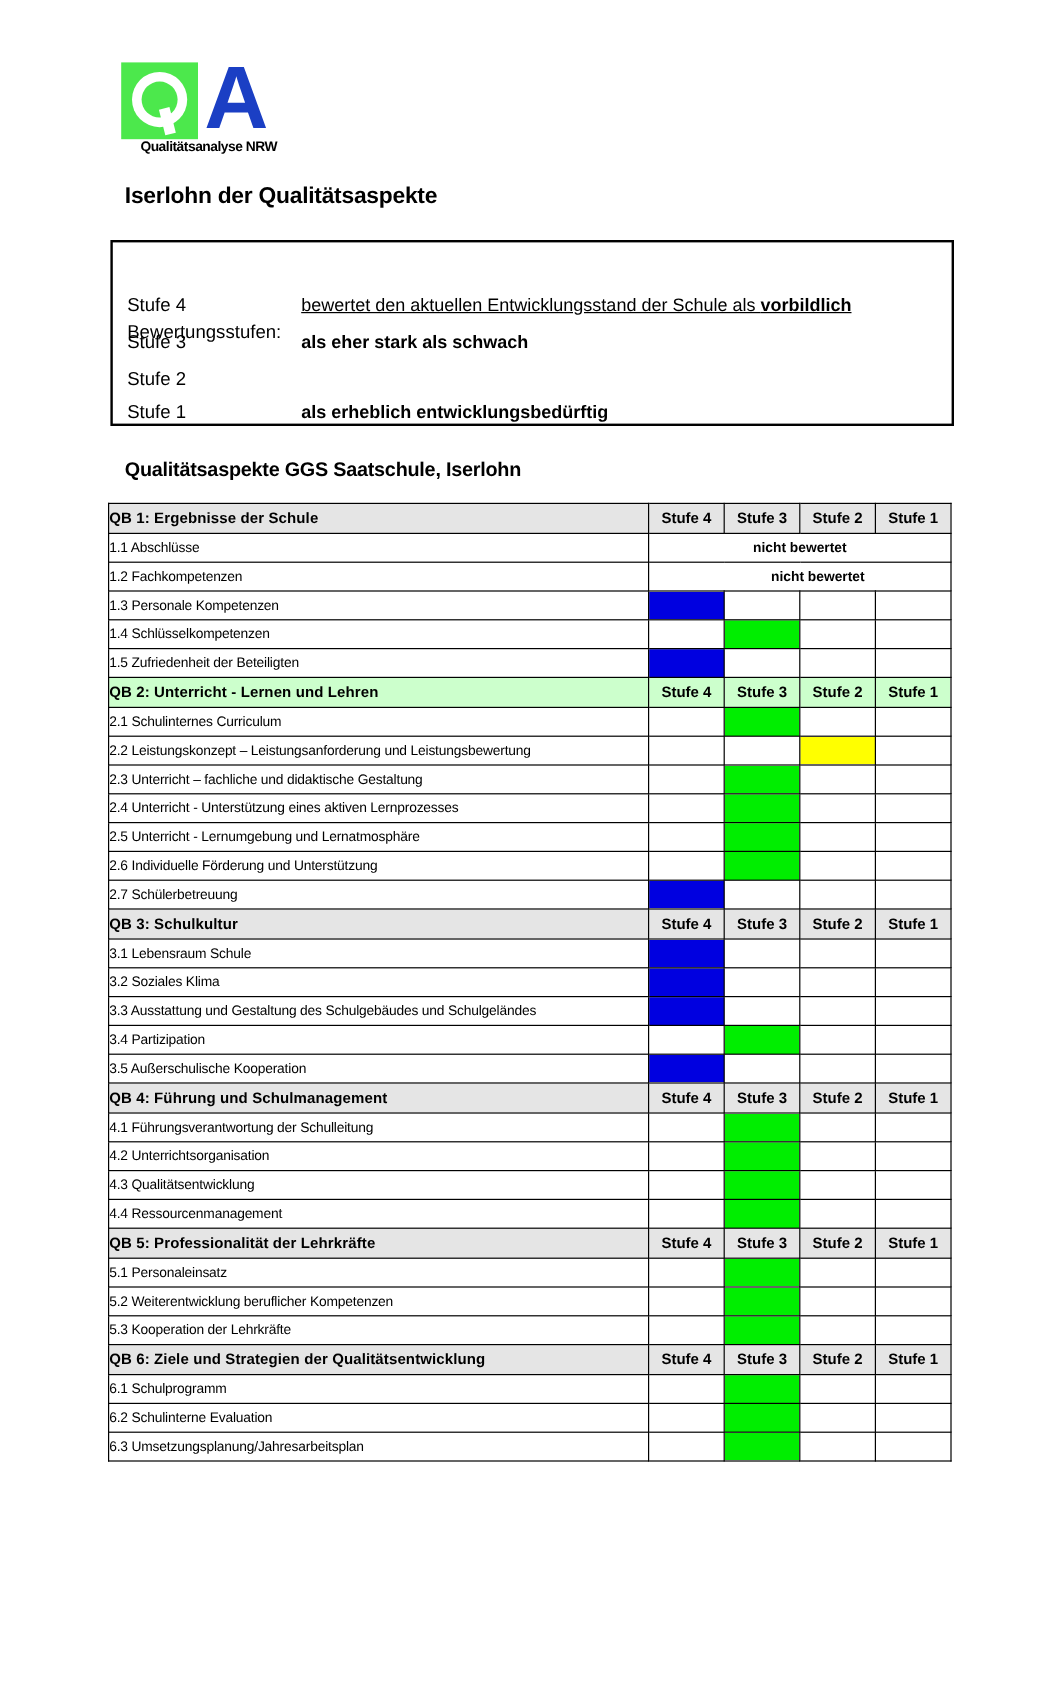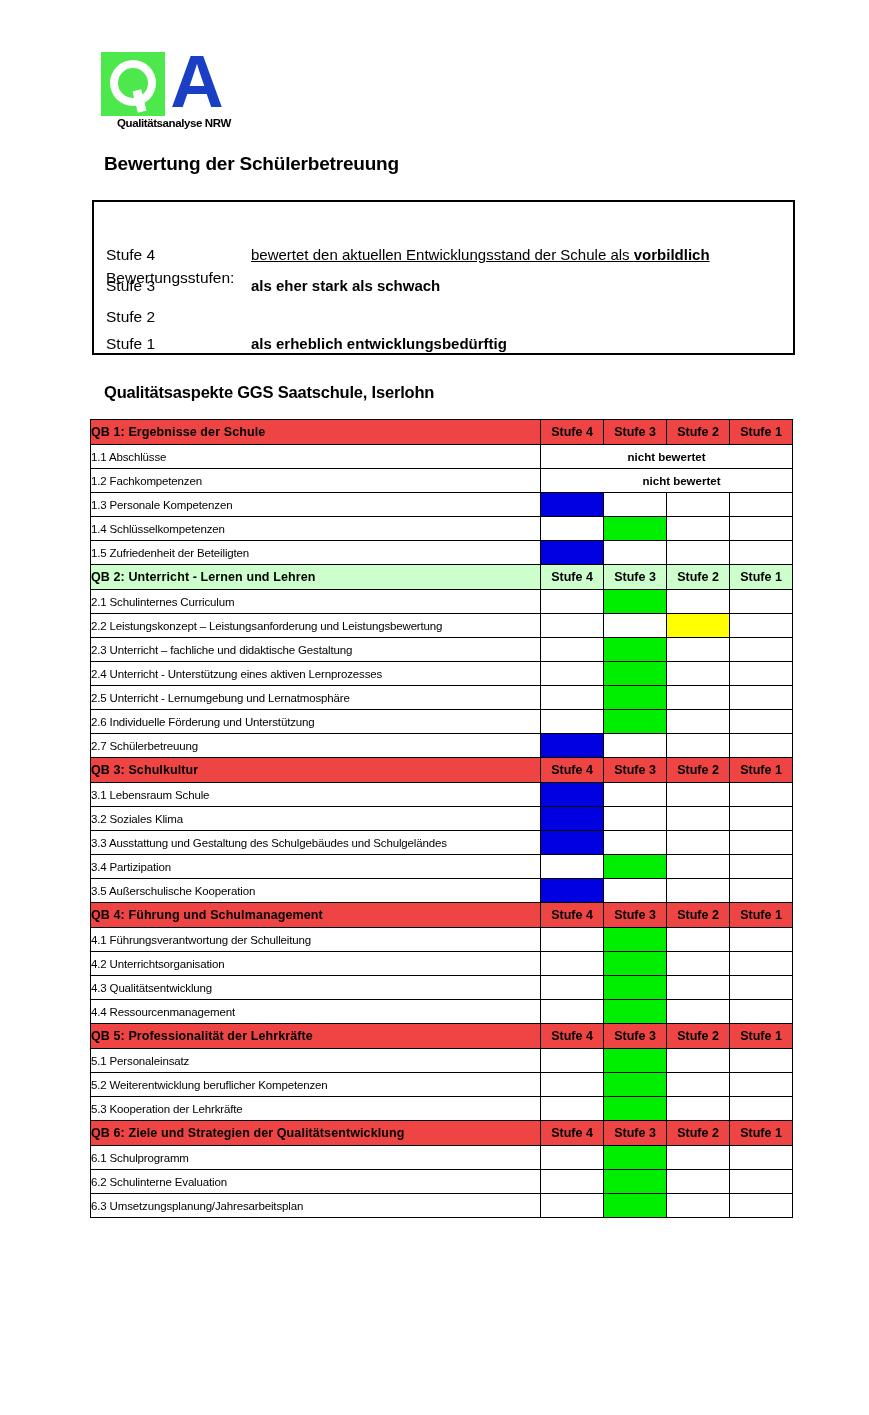--- a/index.html
+++ b/index.html
@@ -186,21 +186,21 @@
   td.stufe {
     width: 62px;
     text-align: center;
   }
   
   tr.section td {
     font-weight: bold;
     font-size: 12.5px;
     height: 24px;
   }
-  tr.section-blue td { background: #ef4444; }
+  tr.section-blue td { background: #e5e5e5; }
   tr.section-green td { background: #CCFFCC; }
   tr.section td.label { letter-spacing: 0.1px; }
 
   
   td.fill-blue   { background: #0000E0 !important; }
   td.fill-green  { background: #00EE00 !important; }
   td.fill-yellow { background: #FFFF00 !important; }
 
   td.not-rated {
     text-align: center;
@@ -217,21 +217,21 @@
     <div class="logo-square-green"></div>
     <div class="logo-q-ring"></div>
     <div class="logo-q-dot"></div>
     <div class="logo-q-tail"></div>
     <div class="logo-square-white"></div>
     <div class="logo-a">A</div>
   </div>
   <div id="logo-caption">Qualitätsanalyse NRW</div>
 </div>
 
-<div id="page-title">Bewertung der Schülerbetreuung</div>
+<div id="page-title">Iserlohn der Qualitätsaspekte</div>
 
 <div id="legend-box">
   <div class="legend-row" id="legend-r0">
     <span class="lbl">Bewertungsstufen:</span>
   </div>
 
   <div class="legend-row" id="legend-r1">
     <span class="lbl">Stufe 4</span>
     <span class="desc"><span>bewertet den aktuellen Entwicklungsstand der Schule als </span><b>vorbildlich</b></span>
   </div>

